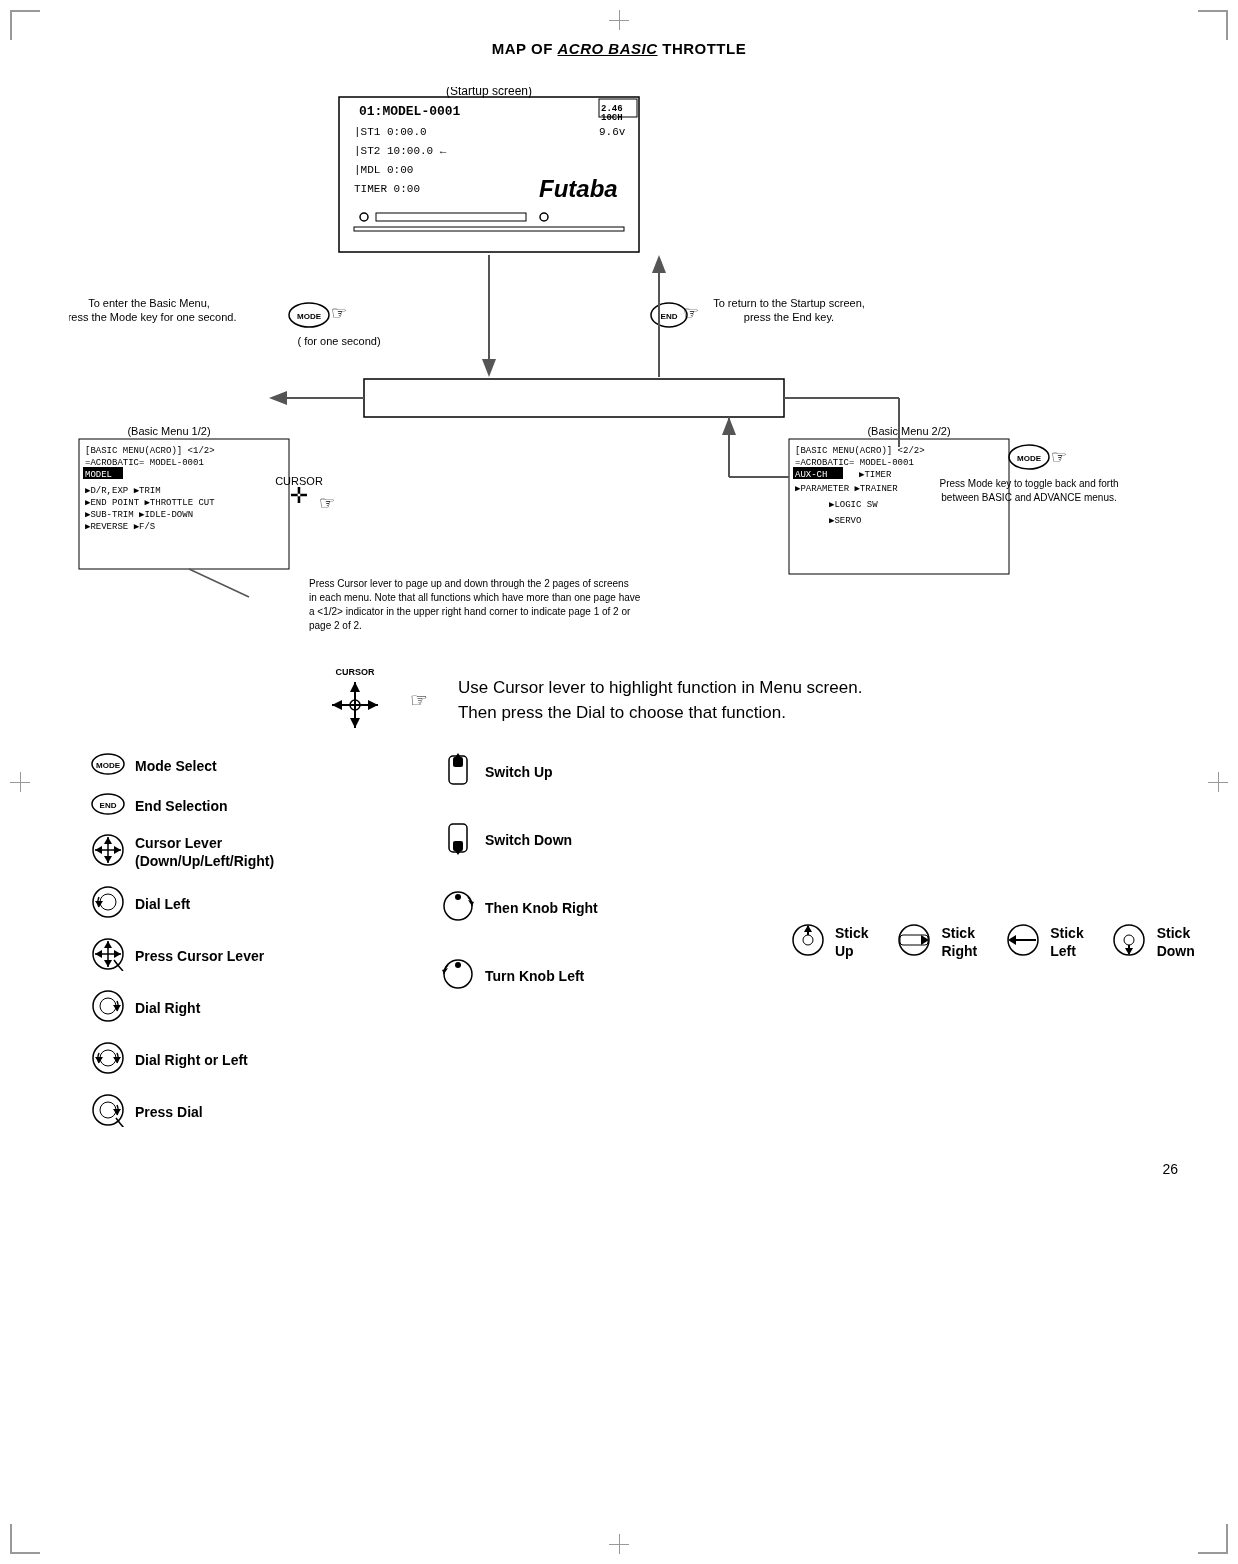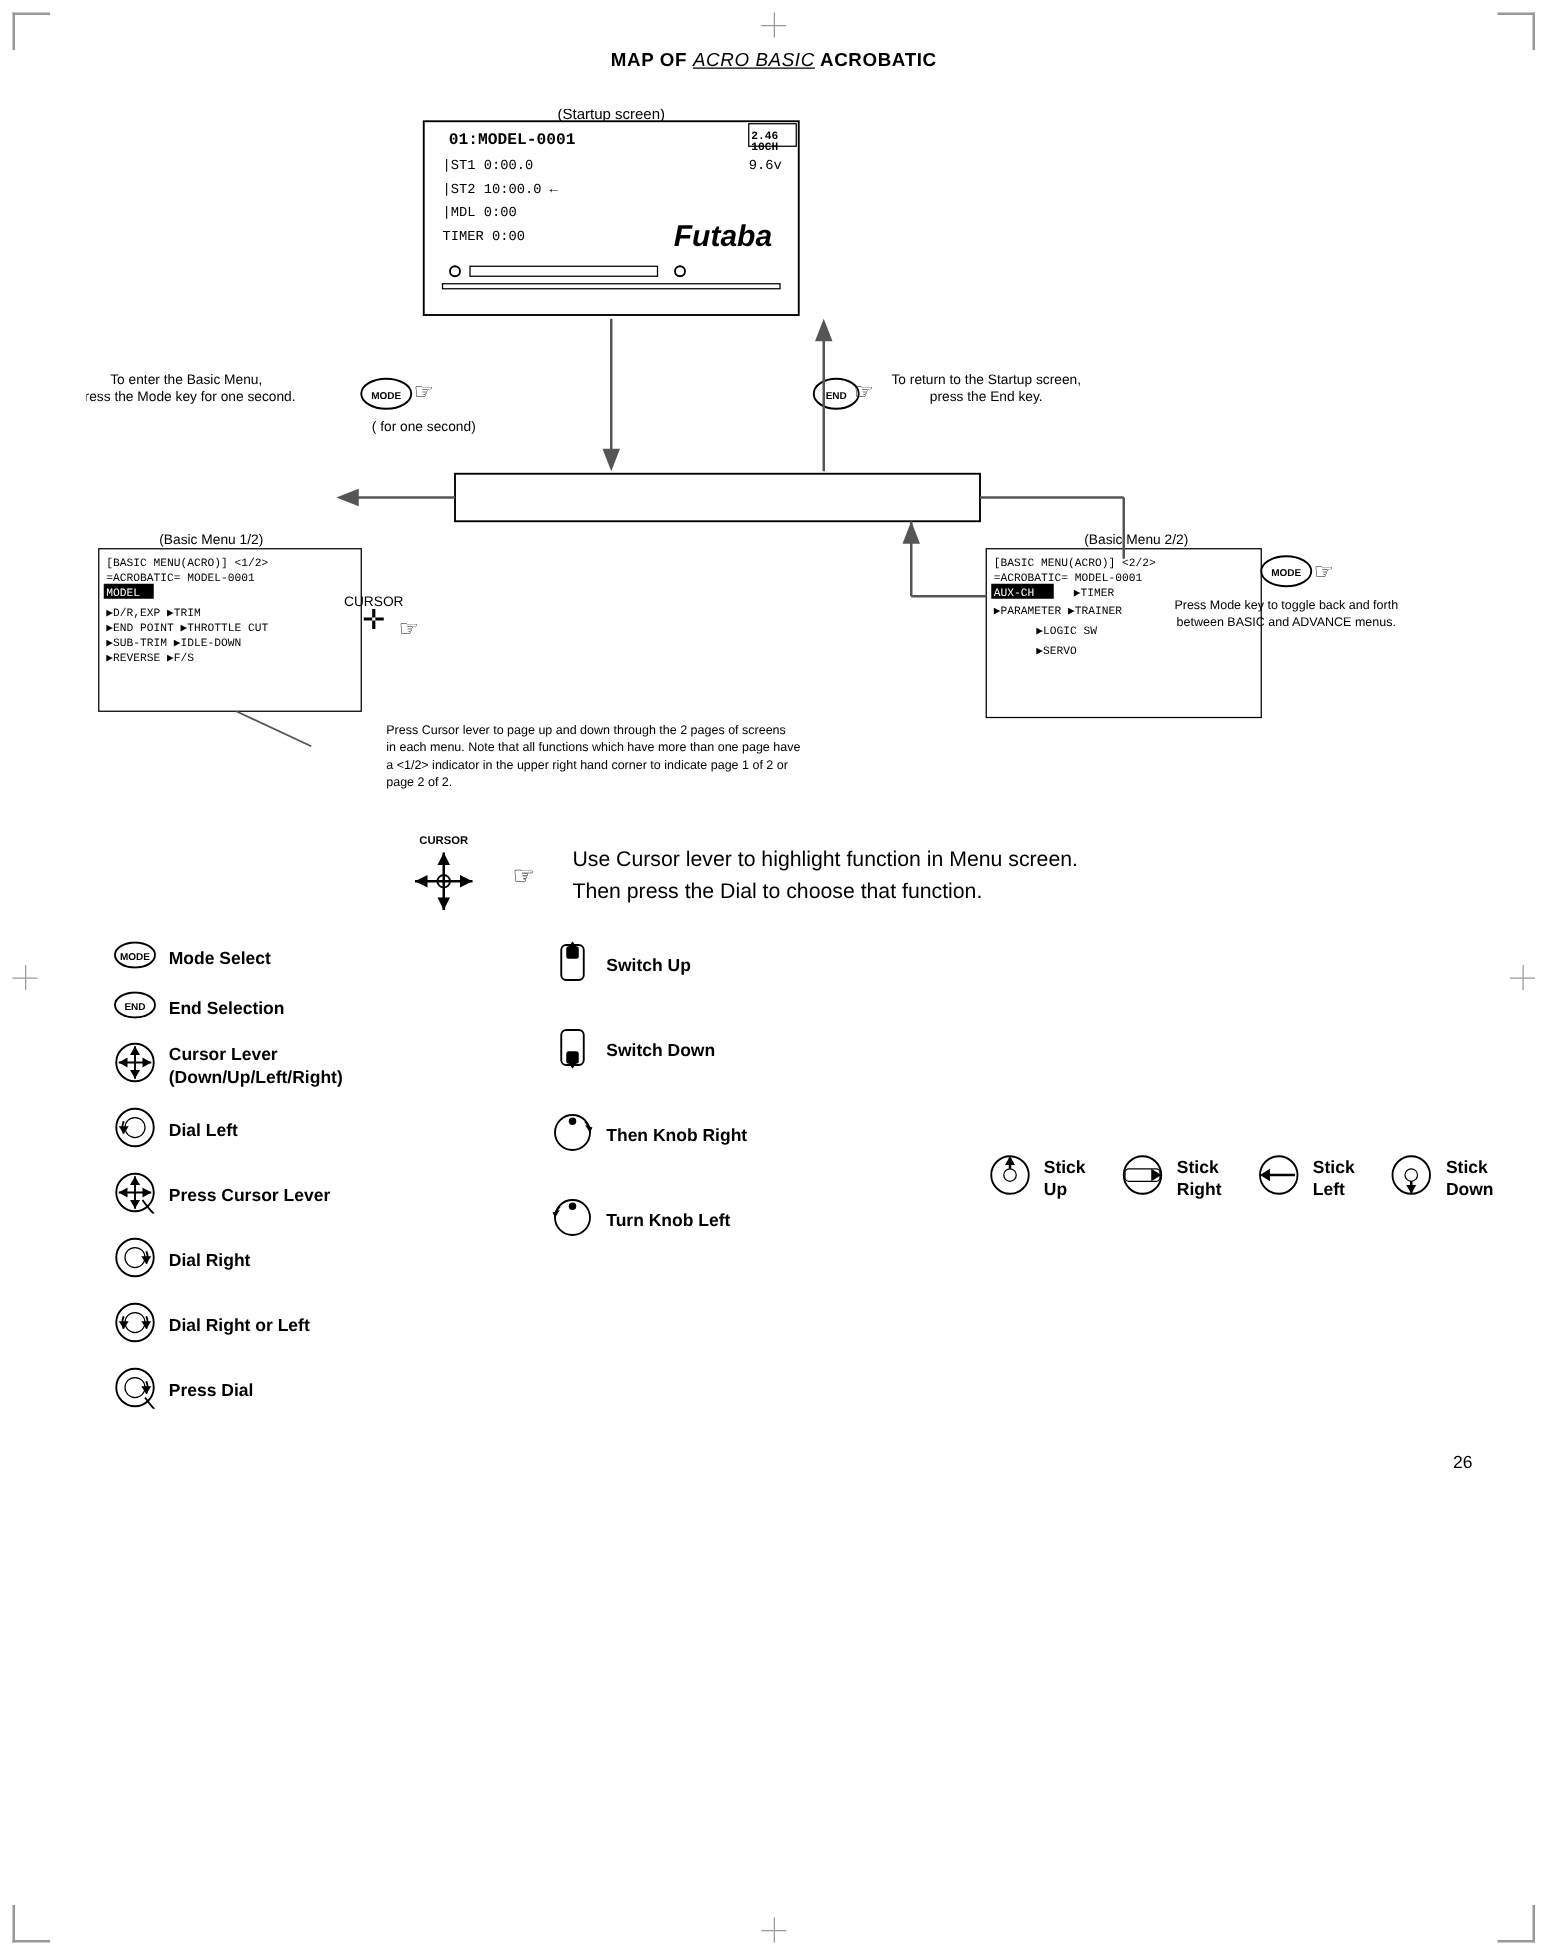--- a/index.html
+++ b/index.html
@@ -50,21 +50,21 @@
 
     
     .page-title {
       text-align: center;
       font-size: 15px;
       font-weight: bold;
       margin-bottom: 30px;
       letter-spacing: 0.5px;
     }
     .page-title .highlight {
-      font-weight: normal;
+      font-weight: bold;
       text-decoration: underline;
       font-style: italic;
     }
     .legend-icon {
       font-size: 22px;
       min-width: 35px;
       text-align: center;
       line-height: 1;
     }
     .legend-text {
@@ -104,21 +104,21 @@
 <div class="corner-mark br"></div>
 
 <div class="crosshair top"></div>
 <div class="crosshair bottom"></div>
 <div class="crosshair left"></div>
 <div class="crosshair right"></div>
 
 <div class="page-content">
 
   <div class="page-title">
-    <span>MAP OF </span><span class="highlight">ACRO BASIC</span><span> ACROBATIC</span>
+    <span>MAP OF </span><span class="highlight">ACRO BASIC</span><span> THROTTLE</span>
   </div>
 
   <svg viewBox="0 0 1100 580" width="1100" style="display:block;margin:0 auto;">
 
     <rect x="270" y="10" width="300" height="155" fill="white" stroke="#000" stroke-width="1.5"></rect>
 
     <text x="290" y="28" font-family="'Courier New',monospace" font-size="13" font-weight="bold">01:MODEL-0001</text>
     <rect x="530" y="12" width="38" height="18" fill="none" stroke="#000" stroke-width="1"></rect>
     <text x="532" y="24" font-family="'Courier New',monospace" font-size="9" font-weight="bold">2.46</text>
     <text x="532" y="33" font-family="'Courier New',monospace" font-size="9" font-weight="bold">10CH</text>

